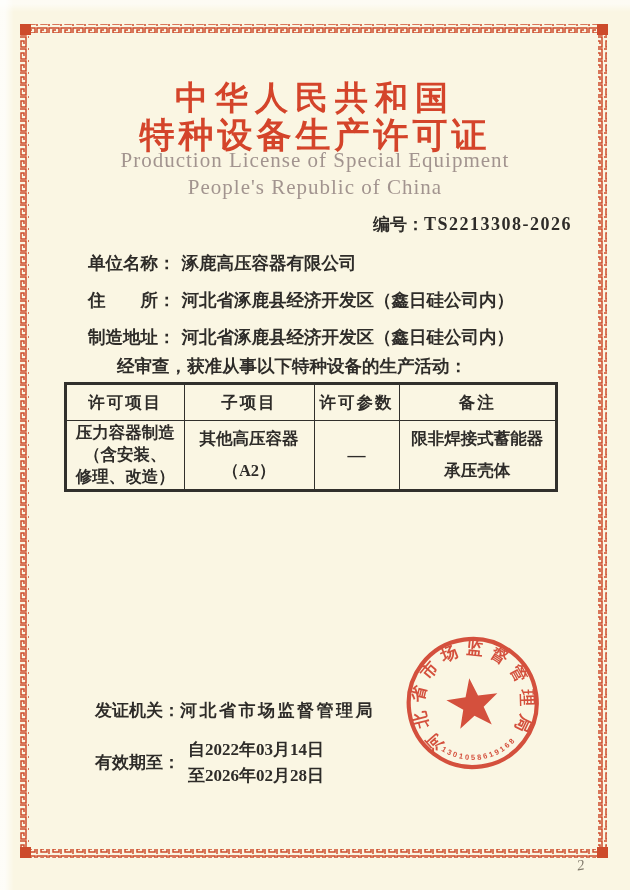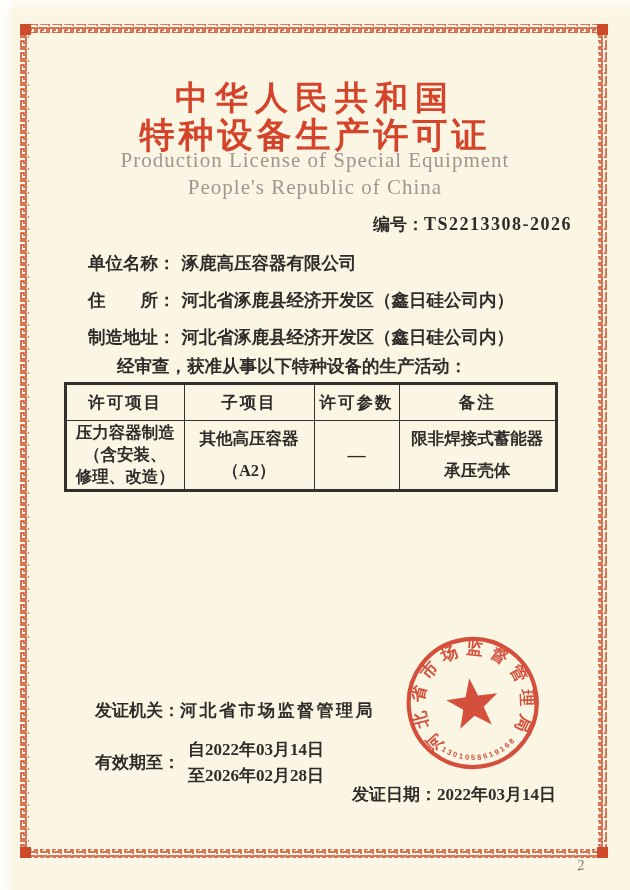--- a/index.html
+++ b/index.html
@@ -119,23 +119,20 @@
     </table>
 
   <div class="abs issuer">
     <span class="lbl">发证机关：</span><span class="val">河北省市场监督管理局</span>
   </div>
   <div class="abs validity-label">有效期至：</div>
   <div class="abs validity-dates">
     <div>自2022年03月14日</div>
     <div>至2026年02月28日</div>
   </div>
-  <div class="abs issue-date">
-    <span class="lbl">发证日期：</span><span>2022年03月14日</span>
-  </div>
 
   <div class="abs seal">
     <svg width="150" height="150" viewBox="0 0 150 150">
       <defs>
         <path id="sealArc" d="M37.5,104.5 A49,49 0 1 1 112.5,104.5" fill="none"></path>
         <path id="sealNum" d="M28.3,105.7 A57,57 0 0 0 121.7,105.7" fill="none"></path>
       </defs>
       <circle cx="75" cy="73" r="64" fill="none" stroke="#d64434" stroke-width="4.2"></circle>
       <polygon fill="#d64434" points="75,48 81.3,66.3 100.7,66.7 85.3,78.3 90.9,96.8 75,85.8 59.1,96.8 64.7,78.3 49.3,66.7 68.7,66.3"></polygon>
       <text font-size="16.5" font-weight="bold" fill="#d64434" letter-spacing="7" font-family="Liberation Sans, DejaVu Sans, sans-serif">

